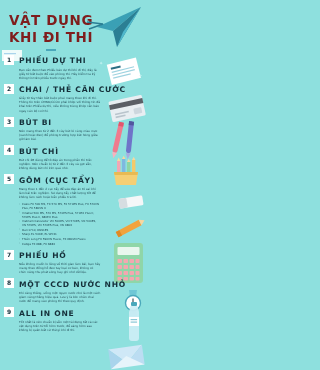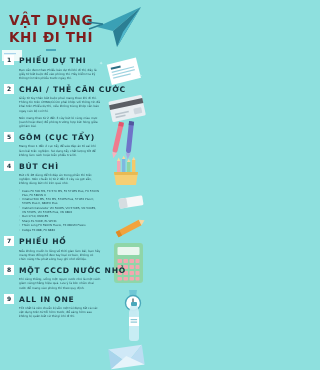--- a/index.html
+++ b/index.html
@@ -275,42 +275,46 @@
     <div class="item-head">
       <span class="badge">2</span>
       <span class="item-title">CHAI / THẺ CĂN CƯỚC</span>
     </div>
     <div class="item-body">
       <p>Giấy tờ tùy thân bắt buộc phải mang theo khi đi thi. Thông tin trên CMND/CCCD phải khớp với thông tin đã khai trên Phiếu dự thi, nếu không trùng khớp cần báo ngay cán bộ coi thi.</p>
     </div>
   </div>
 
   <div class="item">
+    <div class="item-head">
+      <span class="badge">3</span>
+      <span class="item-title">BÚT BI</span>
+    </div>
     <div class="item-body">
       <p>Nên mang theo từ 2 đến 3 cây bút bi cùng màu mực (xanh hoặc đen) để phòng trường hợp bút hỏng giữa giờ làm bài.</p>
+    </div>
+  </div>
+
+  <div class="item">
+    <div class="item-head">
+      <span class="badge">4</span>
+      <span class="item-title">BÚT CHÌ</span>
+    </div>
+    <div class="item-body">
+      <p>Bút chì 2B dùng để tô đáp án trong phần thi trắc nghiệm. Nên chuẩn bị từ 2 đến 3 cây và gọt sẵn, không dùng bút chì kim quá nhỏ.</p>
     </div>
   </div>
 
   <div class="item">
     <div class="item-head">
       <span class="badge">5</span>
       <span class="item-title">GÔM (CỤC TẨY)</span>
     </div>
     <div class="item-body">
       <p>Mang theo 1 đến 2 cục tẩy để sửa đáp án tô sai khi làm bài trắc nghiệm. Sử dụng tẩy chất lượng tốt để không làm rách hoặc bẩn phiếu trả lời.</p>
-    </div>
-  </div>
-
-  <div class="item">
-    <div class="item-head">
-      <span class="badge">4</span>
-      <span class="item-title">BÚT CHÌ</span>
-    </div>
-    <div class="item-body">
-      <p>Bút chì 2B dùng để tô đáp án trong phần thi trắc nghiệm. Nên chuẩn bị từ 2 đến 3 cây và gọt sẵn, không dùng bút chì kim quá nhỏ.</p>
     </div>
   </div>
 
   <div class="item">
     <ul class="calc-list">
       <li>Casio FX-500 MS, FX-570 MS, FX-570ES Plus, FX-570VN Plus, FX-580VN X</li>
       <li>VinaCal 500 MS, 570 MS, 570ES Plus, 570EX Plus II, 570ES Plus II, 680EX Plus</li>
       <li>Vietnam Calculator VN-500RS, VN-570RS, VN-500ES, VN-570ES, VN-570ES Plus, VN-680X</li>
       <li>Deli 1710, D991ES</li>
       <li>Sharp EL-506R, EL-W531</li>

